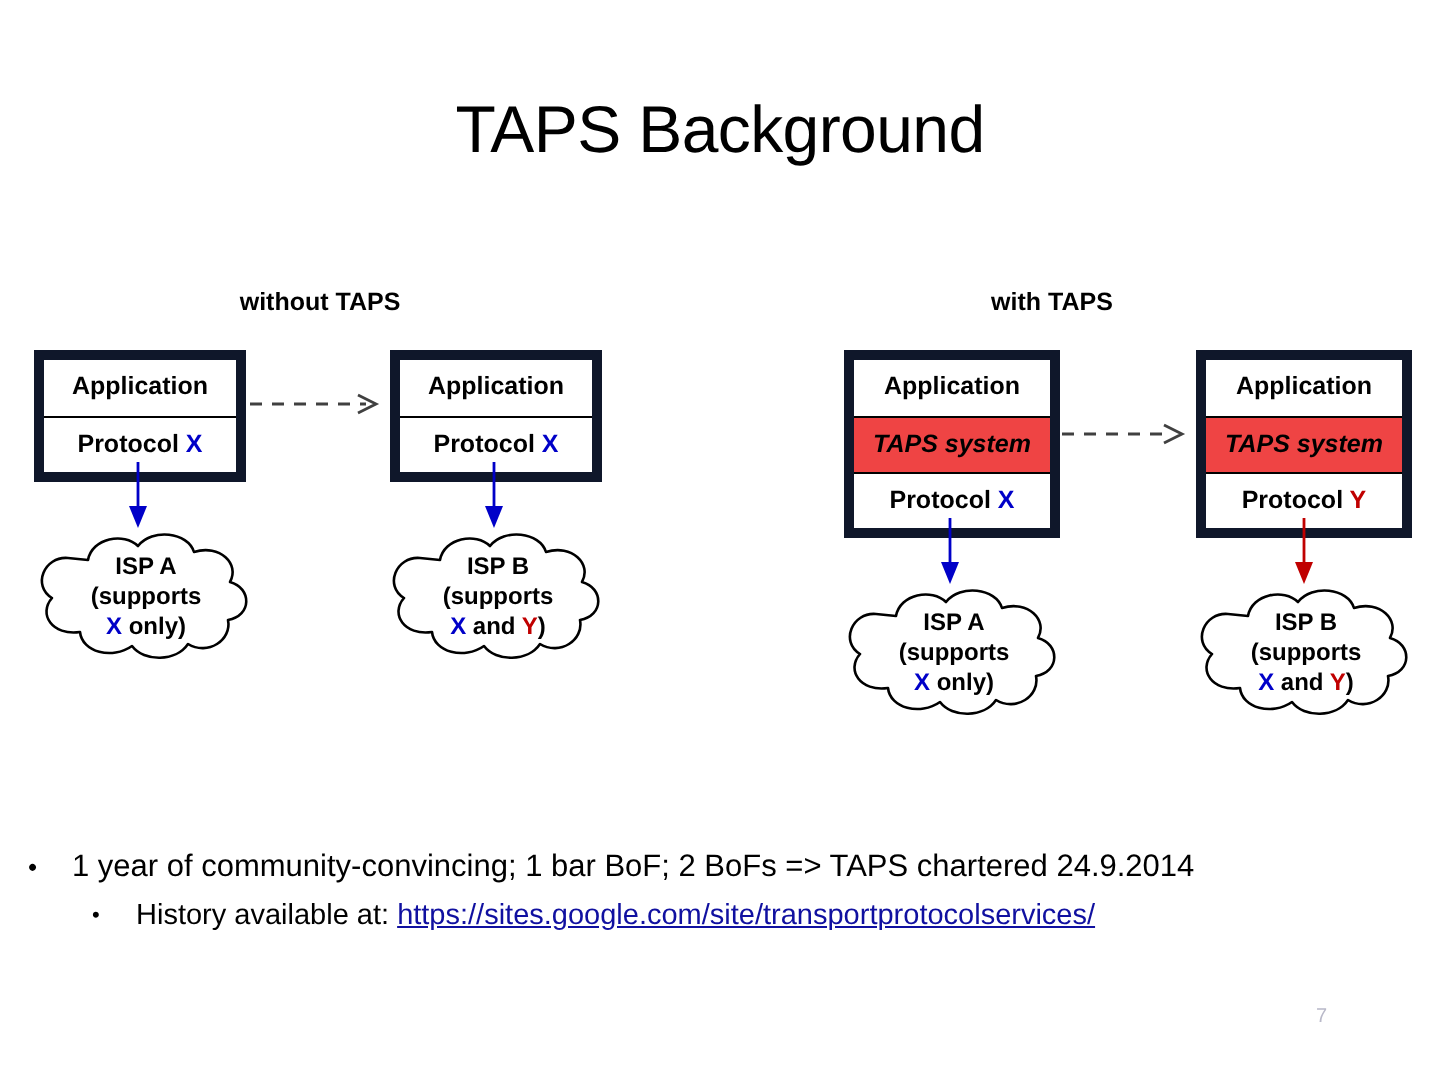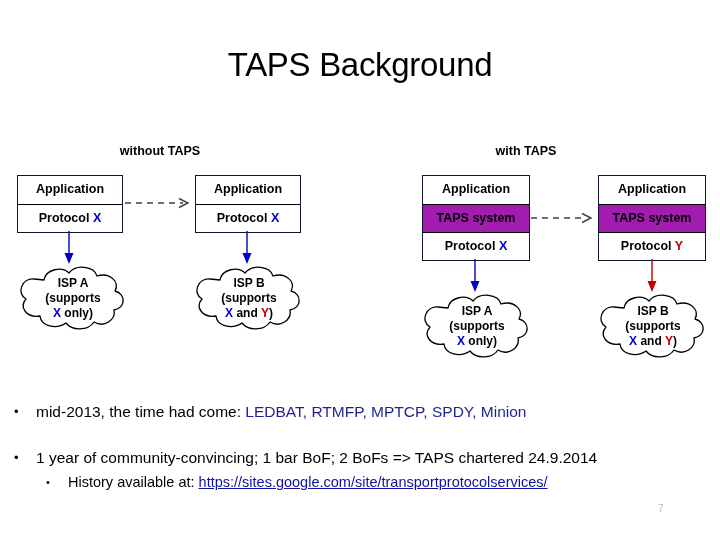--- a/index.html
+++ b/index.html
@@ -42,39 +42,39 @@
     color: #000000;
     white-space: nowrap;
     text-align: center;
   }
   #label-without { left: 80px;  top: 144px; width: 160px; }
   #label-with    { left: 446px; top: 144px; width: 160px; }
 
   
   .stack {
     position: absolute;
-    border: 1px solid #0f172a;
+    border: 5px solid #0f172a;
     box-sizing: border-box;
     background: #ffffff;
   }
   .layer {
     height: 28px;
     line-height: 27px;
     text-align: center;
     font-size: 12.5px;
     font-weight: bold;
     color: #000000;
     white-space: nowrap;
     overflow: hidden;
     box-sizing: border-box;
   }
   .layer + .layer {
     border-top: 1px solid #000000;
   }
-  .layer.gray { background: #a21caf; }
+  .layer.gray { background: #ef4444; font-style: italic; }
   .proto-x { color: #0000c8; }
   .proto-y { color: #c00000; }
 
   #stack-1 { left: 17px;  top: 175px; width: 106px; }
   #stack-2 { left: 195px; top: 175px; width: 106px; }
   #stack-3 { left: 422px; top: 175px; width: 108px; }
   #stack-4 { left: 598px; top: 175px; width: 108px; }
 
   
   .dashed-arrow {
@@ -286,21 +286,20 @@
                C42 66, 27 62, 26 52 C12 54, 5 43, 12 35 C2 29, 8 14, 20 15 Z" fill="#ffffff" stroke="#000000" stroke-width="1.3" stroke-linejoin="round"></path>
     </svg>
     <div class="cloud-text">
       <span class="ln">ISP B</span>
       <span class="ln">(supports</span>
       <span class="ln"><span class="proto-x">X</span><span> and </span><span class="proto-y">Y</span><span>)</span></span>
     </div>
   </div>
 
   <div id="body-text">
-    <p class="bullet-l1"><span>mid-2013, the time had come: </span><span class="accent-blue">LEDBAT, RTMFP, MPTCP, SPDY, Minion</span></p>
     <div class="para-gap"></div>
     <p class="bullet-l1">1 year of community-convincing; 1 bar BoF; 2 BoFs =&gt; TAPS chartered 24.9.2014</p>
     <p class="bullet-l2"><span>History available at: </span><a class="link" href="#">https://sites.google.com/site/transportprotocolservices/</a></p>
   </div>
 
   <div id="slide-number">7</div>
 
 </div>
 
 </body></html>

